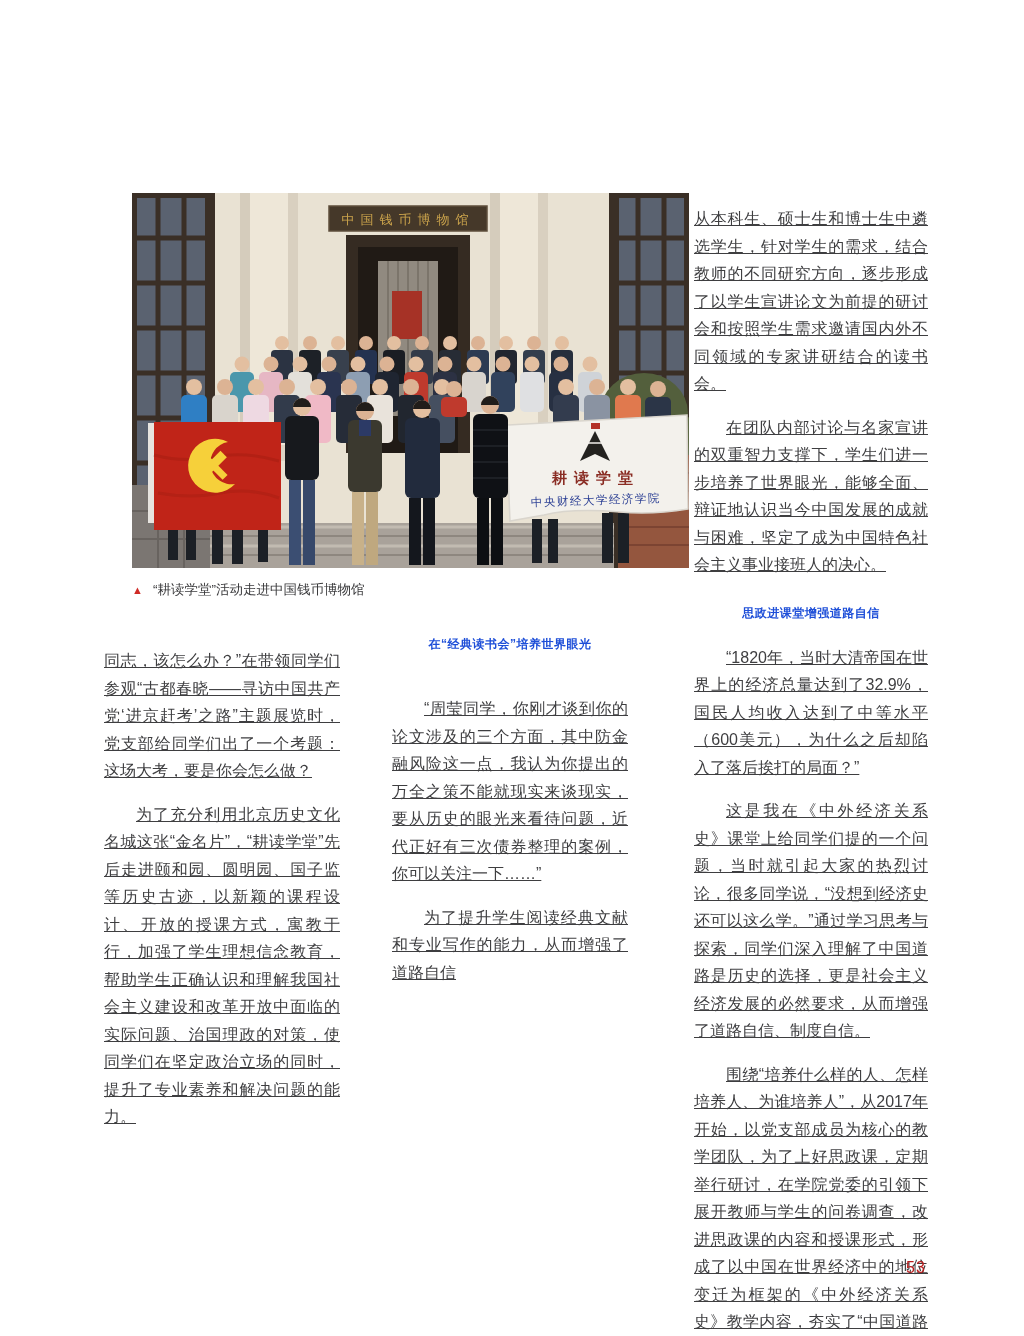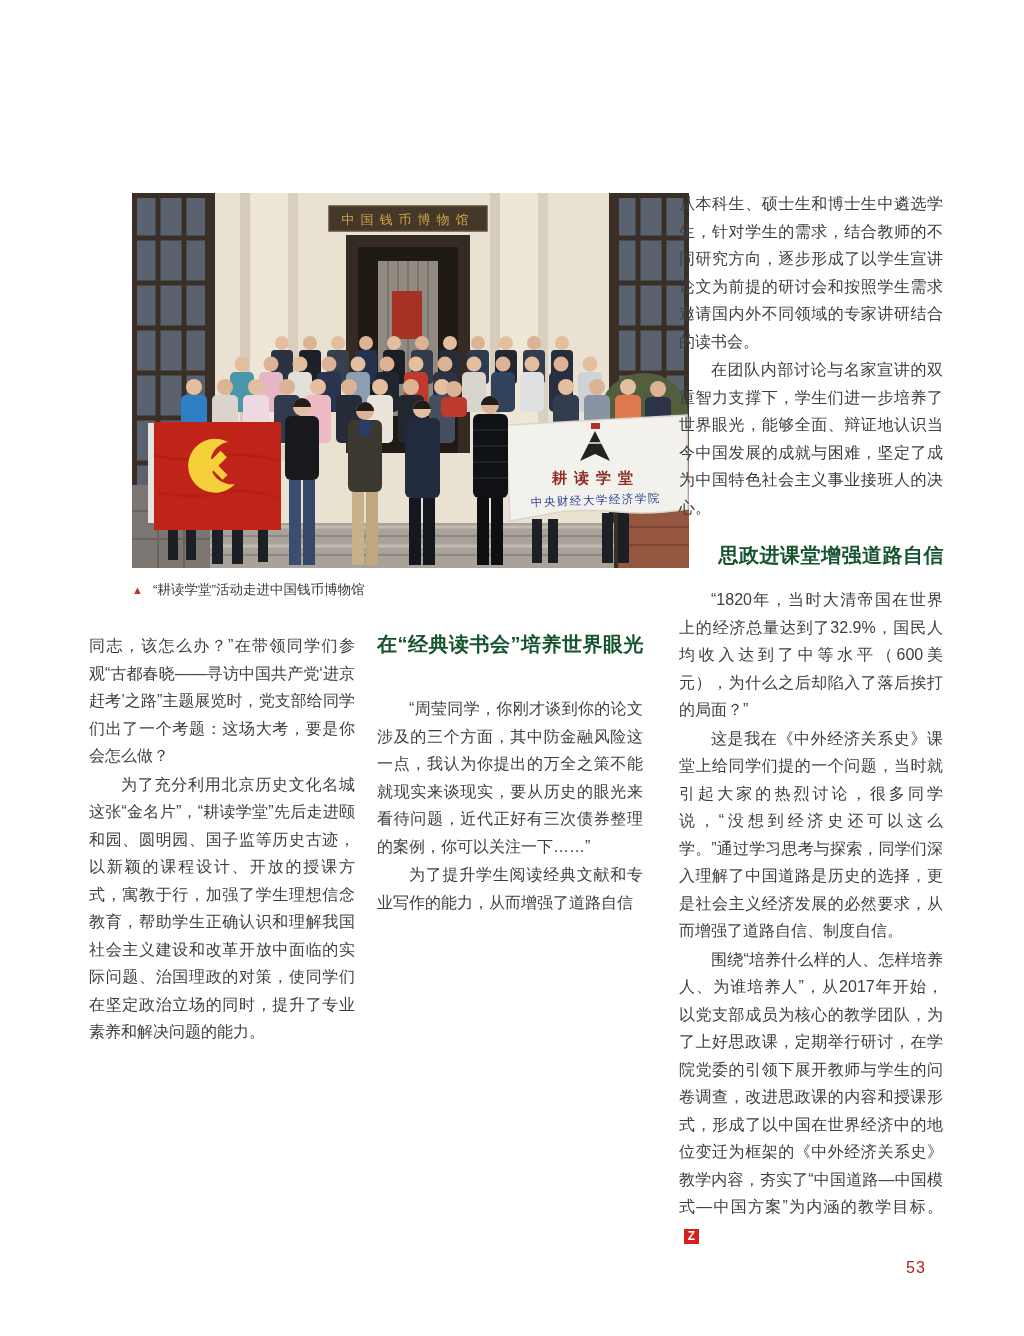--- a/index.html
+++ b/index.html
@@ -4,27 +4,27 @@
 <style>
   html,body{margin:0;padding:0;background:#ffffff;}
   .page{position:relative;width:1024px;height:1336px;background:#ffffff;overflow:hidden;
         font-family:"Liberation Sans",sans-serif;color:#3e3e40;}
   figure.photo{position:absolute;left:88px;top:193px;width:557px;margin:0;padding-left:44px;}
   figure.photo svg{display:block;width:557px;height:375px;}
   .caption{margin-top:13px;font-size:13.5px;color:#3a3a3c;display:flex;align-items:center;gap:10px;}
   .caption .tri{color:#cf2b26;font-size:11px;line-height:1;}
   .col{position:absolute;width:268px;font-size:16px;line-height:27.5px;
        text-align:justify;text-justify:inter-ideograph;color:#3e3e40;}
-  .col p{margin:1px;text-indent:2em;}
+  .col p{margin:16px;text-indent:2em;text-decoration:underline;}
   .col p.noindent{text-indent:0;}
   .col1{left:88px;top:631px;}
   .col2{left:376px;top:631px;}
   .col3{left:678px;top:189px;width:266px;}
-  h2.sec{font-size:20px;line-height:26px;color:#14532d;font-weight:bold;
-         margin:0 0 38px 0;text-align:right;letter-spacing:0.5px;}
+  h2.sec{font-size:12px;line-height:26px;color:#1d4ed8;font-weight:bold;
+         margin:0 0 38px 0;text-align:center;letter-spacing:0.5px;}
   .col3 h2.sec{margin:21px 0 18px 0;}
   .endmark{display:inline-block;width:15px;height:15px;background:#d7201d;color:#ffffff;
            font-size:12px;font-weight:bold;line-height:15px;text-align:center;
            margin-left:5px;text-indent:0;}
   .pagenum{position:absolute;left:906px;top:1259px;font-size:16px;color:#b91c1c;letter-spacing:1px;}
 </style>
 </head>
 <body>
 
 <div class="page">

